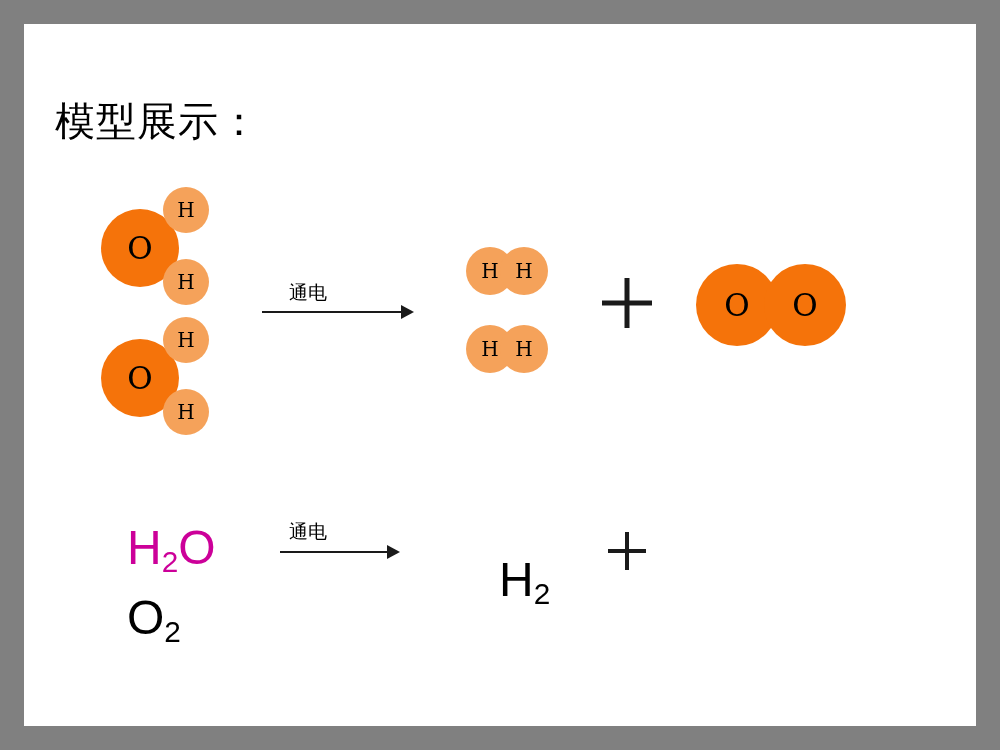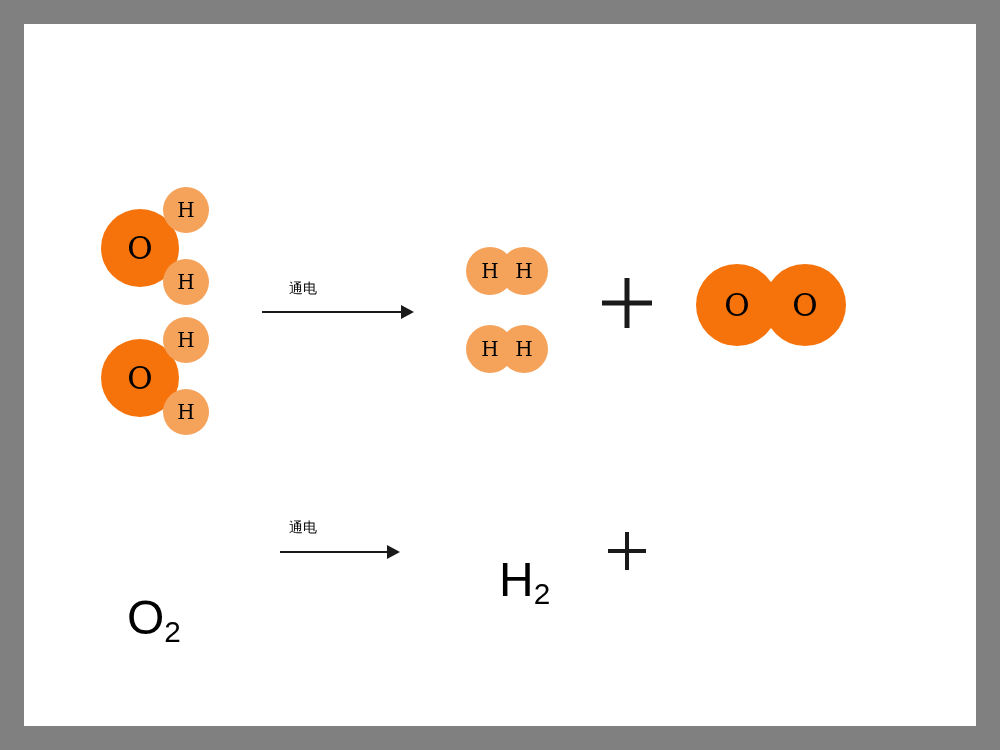--- a/index.html
+++ b/index.html
@@ -96,21 +96,21 @@
     width: 0;
     height: 0;
     transform: translateY(-50%);
     border-top: 7px solid transparent;
     border-bottom: 7px solid transparent;
     border-left: 13px solid #1a1a1a;
   }
   .arrow-label {
     position: absolute;
     font-family: "DejaVu Serif", "Liberation Serif", serif;
-    font-size: 14px;
+    font-size: 19px;
     color: #000000;
     white-space: nowrap;
   }
 
   
   .plus-sign {
     position: absolute;
   }
   .plus-sign .bar-h {
     position: absolute;
@@ -149,20 +149,21 @@
   }
   #formula-h2o { color: #CC0099; }
   #formula-o2-left { color: #000000; text-align: right; }
   #formula-h2-right { color: #000000; margin-top: 32px; }
 </style>
 </head>
 <body>
 
 <div id="slide-frame">
 
+  <div id="slide-title">模型展示：</div>
 
   <div class="molecule" style="left: 77px; top: 163px; width: 130px; height: 118px;">
     <div class="atom atom-o-big" style="left: 0px; top: 22px;">O</div>
     <div class="atom atom-h" style="left: 62px; top: 0px;">H</div>
     <div class="atom atom-h" style="left: 62px; top: 72px;">H</div>
   </div>
 
   <div class="molecule" style="left: 77px; top: 293px; width: 130px; height: 118px;">
     <div class="atom atom-o-big" style="left: 0px; top: 22px;">O</div>
     <div class="atom atom-h" style="left: 62px; top: 0px;">H</div>
@@ -188,20 +189,23 @@
   <div class="plus-sign" id="plus-top" style="left: 578px; top: 254px;">
     <div class="bar-h"></div>
     <div class="bar-v"></div>
   </div>
 
   <div class="molecule" style="left: 672px; top: 240px; width: 150px; height: 82px;">
     <div class="atom atom-o-mol" style="left: 0px; top: 0px;">O</div>
     <div class="atom atom-o-mol" style="left: 68px; top: 0px;">O</div>
   </div>
 
+  <div class="formula" id="formula-h2o" style="left: 103px; top: 500px;">
+    <span>H</span><sub>2</sub><span>O</span>
+  </div>
 
   <div class="formula" id="formula-o2-left" style="left: 103px; top: 570px;">
     <span>O</span><sub>2</sub>
   </div>
 
   <div class="arrow-label" style="left: 265px; top: 495px;">通电</div>
   <div class="rxn-arrow" style="left: 256px; top: 520px; width: 120px; height: 16px;">
     <div class="shaft" style="width: 110px;"></div>
     <div class="head"></div>
   </div>

